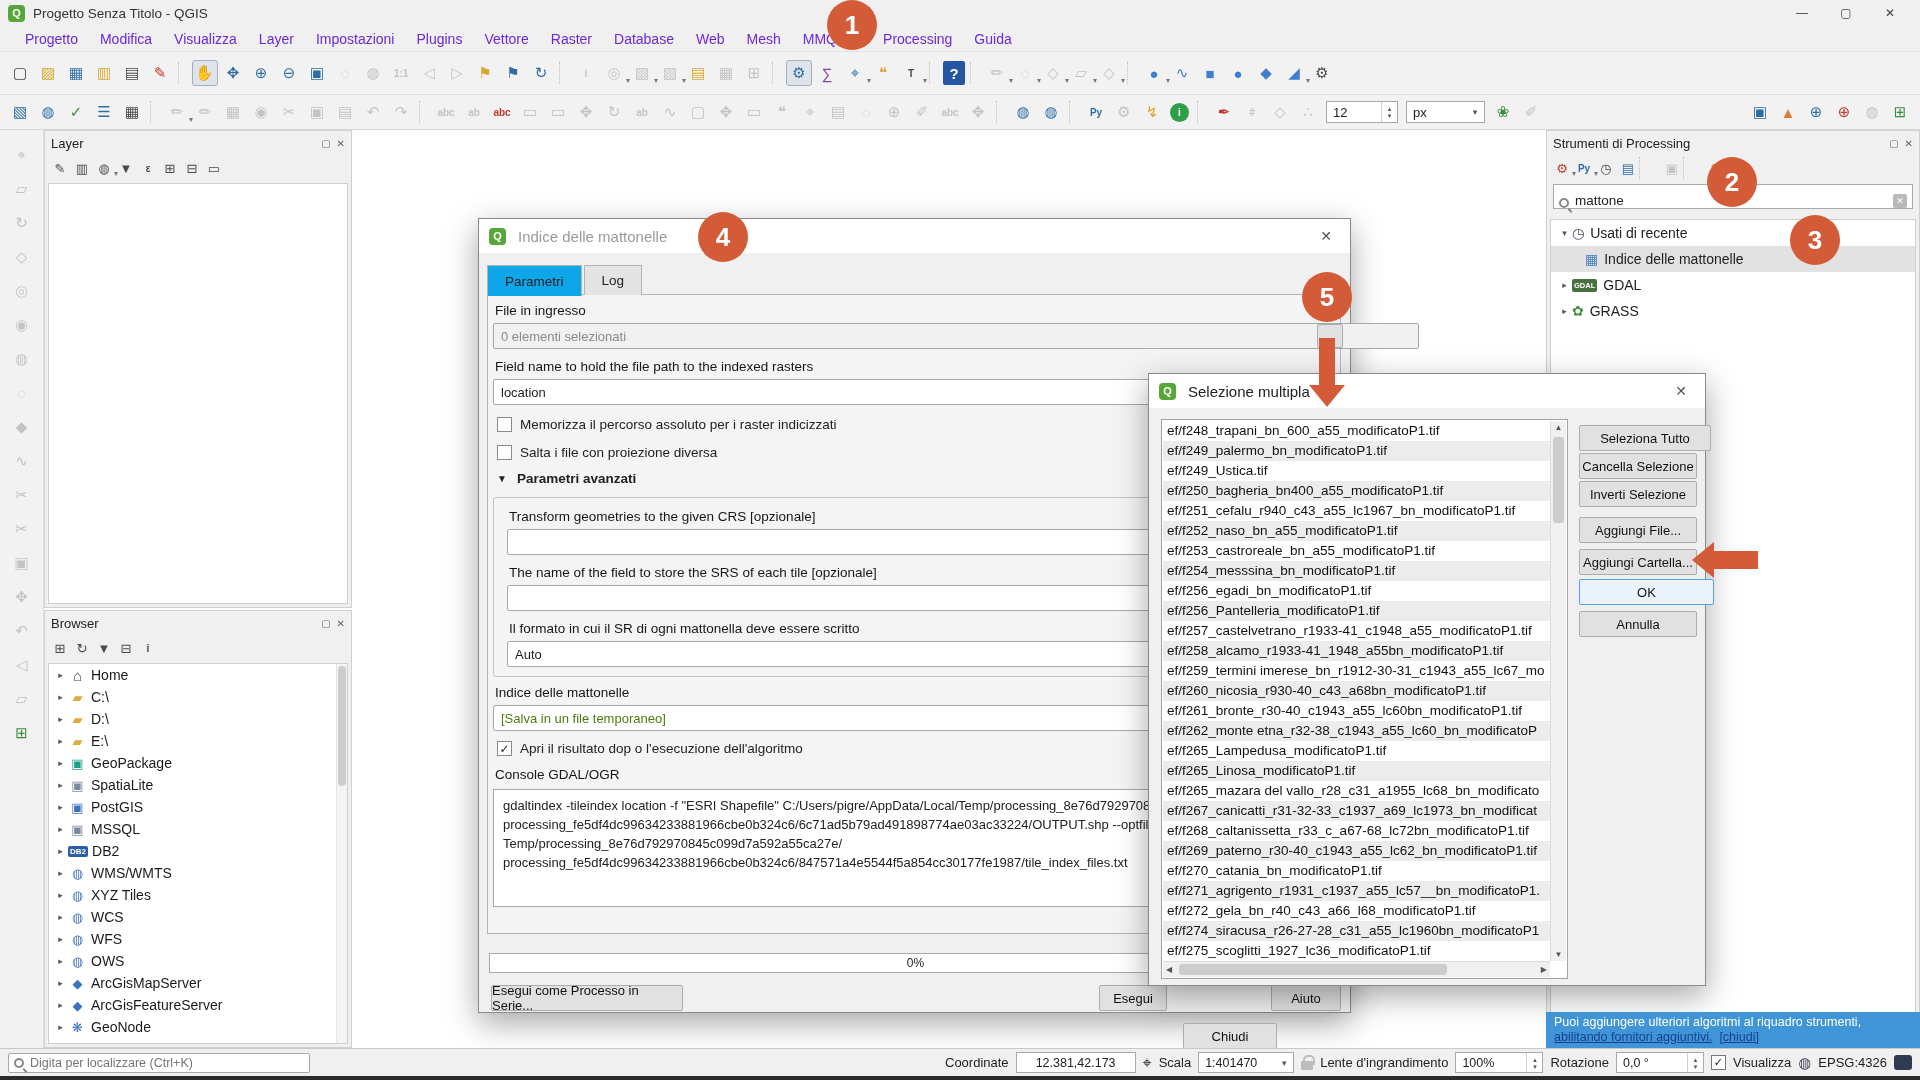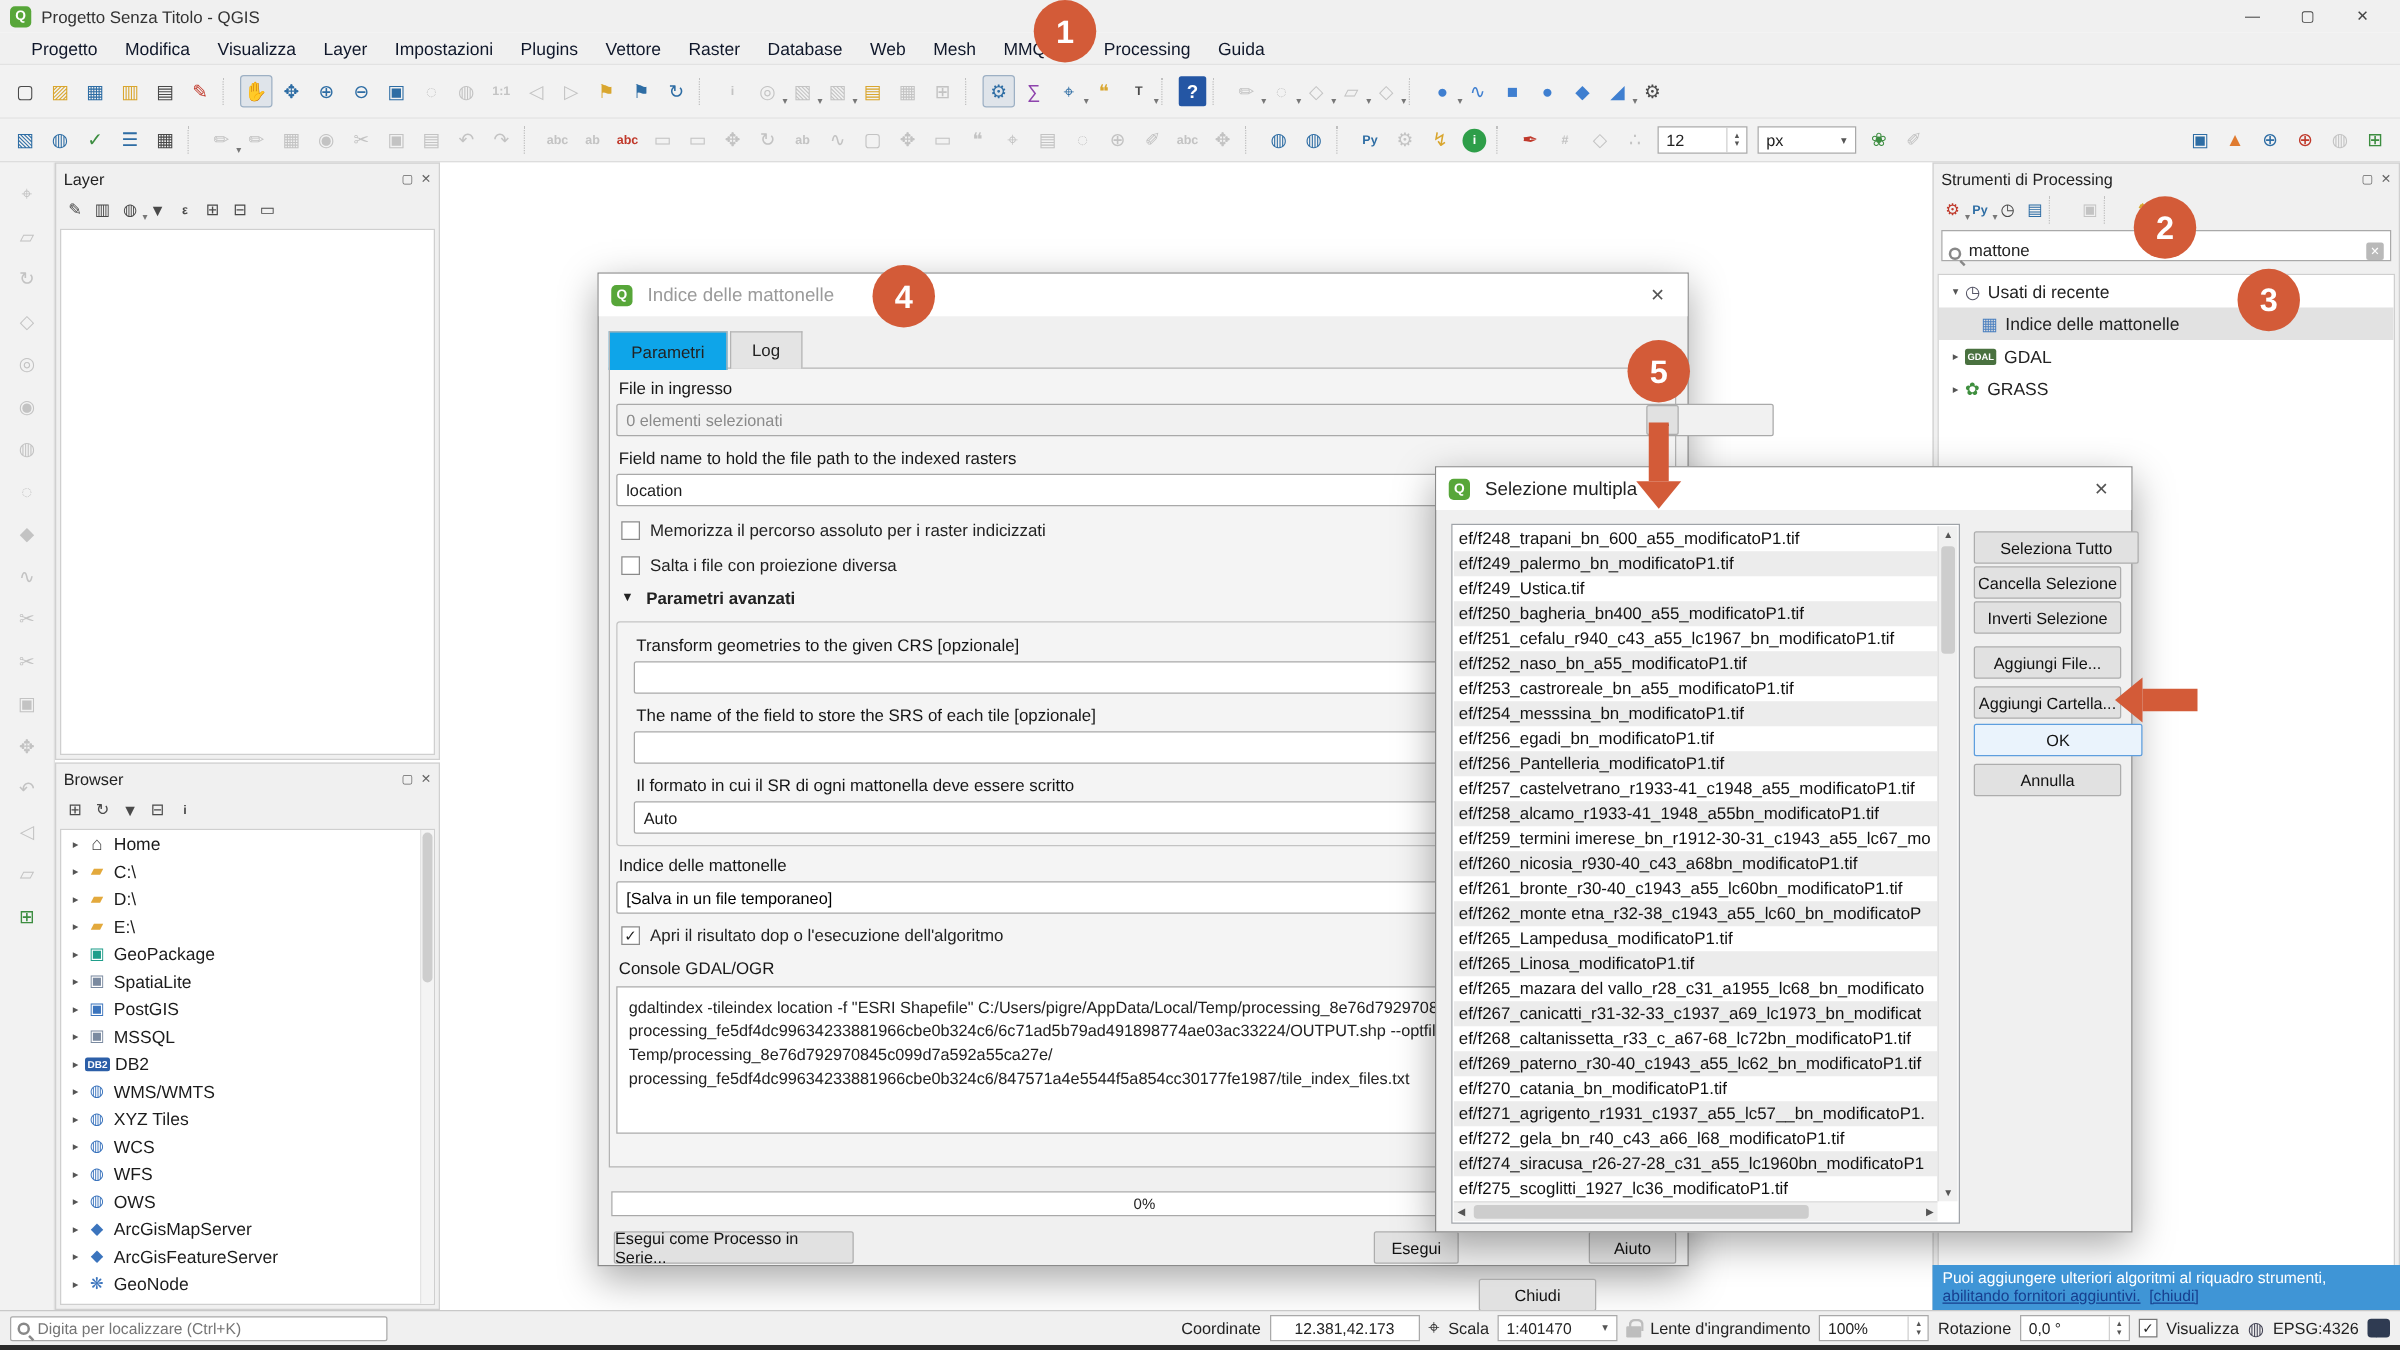--- a/index.html
+++ b/index.html
@@ -6,21 +6,21 @@
   html,body { width:1920px; height:1080px; overflow:hidden; }
   body { font-family:"Liberation Sans","DejaVu Sans",sans-serif; background:#fff; position:relative; color:#222; }
 
   
   .titlebar { position:absolute; left:0; top:0; width:1920px; height:26px; background:#f0f0f0; display:flex; align-items:center; padding:0 8px; }
   .qlogo { width:17px; height:17px; border-radius:4px; background:#57a639; color:#fff; font-size:11px; font-weight:bold; display:inline-flex; align-items:center; justify-content:center; margin-right:8px; }
   .wtitle { font-size:13.5px; color:#333; }
   .wbtns { margin-left:auto; display:flex; }
   .wbtn { width:44px; height:24px; display:flex; align-items:center; justify-content:center; color:#444; font-size:12px; }
   .menubar { position:absolute; left:0; top:26px; width:1920px; height:26px; background:#f0f0f0; display:flex; align-items:center; padding:0 14px; gap:0; border-bottom:1px solid #e2e2e2; }
-  .mitem { font-size:14px; color:#0f172a; padding:3px 11px; }
+  .mitem { font-size:14px; color:#6d28d9; padding:3px 11px; }
 
   
   .toolbar { position:absolute; left:0; width:1920px; background:#f2f2f2; display:flex; align-items:center; padding:0 6px; }
   .tb1 { top:52px; height:43px; border-bottom:1px solid #e0e0e0; }
   .tb2 { top:95px; height:35px; border-bottom:1px solid #d6d6d6; }
   .tlist { display:flex; align-items:center; }
   .titem { position:relative; width:26px; height:26px; margin:0 1px; border-radius:3px; display:inline-flex; align-items:center; justify-content:center; font-size:15px; color:#4a4a4a; }
   .titem .tg { font-style:normal; }
   .titem.txt .tg { font-size:10px; font-weight:bold; letter-spacing:0; }
   .titem.dis { color:#c3c3c3; }
@@ -95,21 +95,21 @@
 
   
   .dialog { position:absolute; background:#f0f0f0; border:1px solid #8a8a8a; box-shadow:0 10px 30px rgba(0,0,0,.35); }
   .dtitle { height:34px; background:#fff; display:flex; align-items:center; padding:0 10px; }
   .dtitle .txt { font-size:15px; margin-left:4px; }
   .dtitle .txt.gray { color:#9a9a9a; }
   .dclose { margin-left:auto; color:#555; font-size:14px; width:28px; text-align:center; }
   .lbl { position:absolute; font-size:13.5px; color:#161616; }
   .inp { position:absolute; height:26px; background:#fff; border:1px solid #a9a9a9; border-radius:2px; display:flex; align-items:center; padding:0 7px; font-size:13px; color:#1c1c1c; }
   .inp.gray { color:#8a8a8a; background:#f1f1f1; }
-  .inp.ph { color:#000000; }
+  .inp.ph { color:#4d7c0f; }
   .inp .dd { margin-left:auto; width:18px; text-align:center; font-size:9px; color:#555; border-left:1px solid #d8d8d8; align-self:stretch; display:flex; align-items:center; justify-content:center; }
   .btn { position:absolute; height:26px; background:#e1e1e1; border:1px solid #adadad; border-radius:2px; display:flex; align-items:center; justify-content:center; font-size:13px; color:#111; }
   .btn.def { border-color:#5e9ede; background:#eaf3fc; }
   .cbrow { position:absolute; display:flex; align-items:center; gap:8px; font-size:13.5px; }
   .cb { width:15px; height:15px; background:#fff; border:1px solid #8a8a8a; display:inline-flex; align-items:center; justify-content:center; font-size:12px; flex:none; }
   .tabs { position:absolute; left:8px; top:46px; display:flex; z-index:2; }
   .tab { height:30px; padding:0 17px; display:flex; align-items:center; font-size:13.5px; border:1px solid #b4b4b4; background:#e4e4e4; margin-right:2px; border-bottom:none; }
   .tab.on { background:#0ea5e9; height:31px; }
   .tabframe { position:absolute; left:8px; right:9px; top:75px; height:640px; border:1px solid #b4b4b4; background:#f4f4f4; }
   .grpbox { position:absolute; border:1px solid #c3c3c3; border-radius:3px; }

